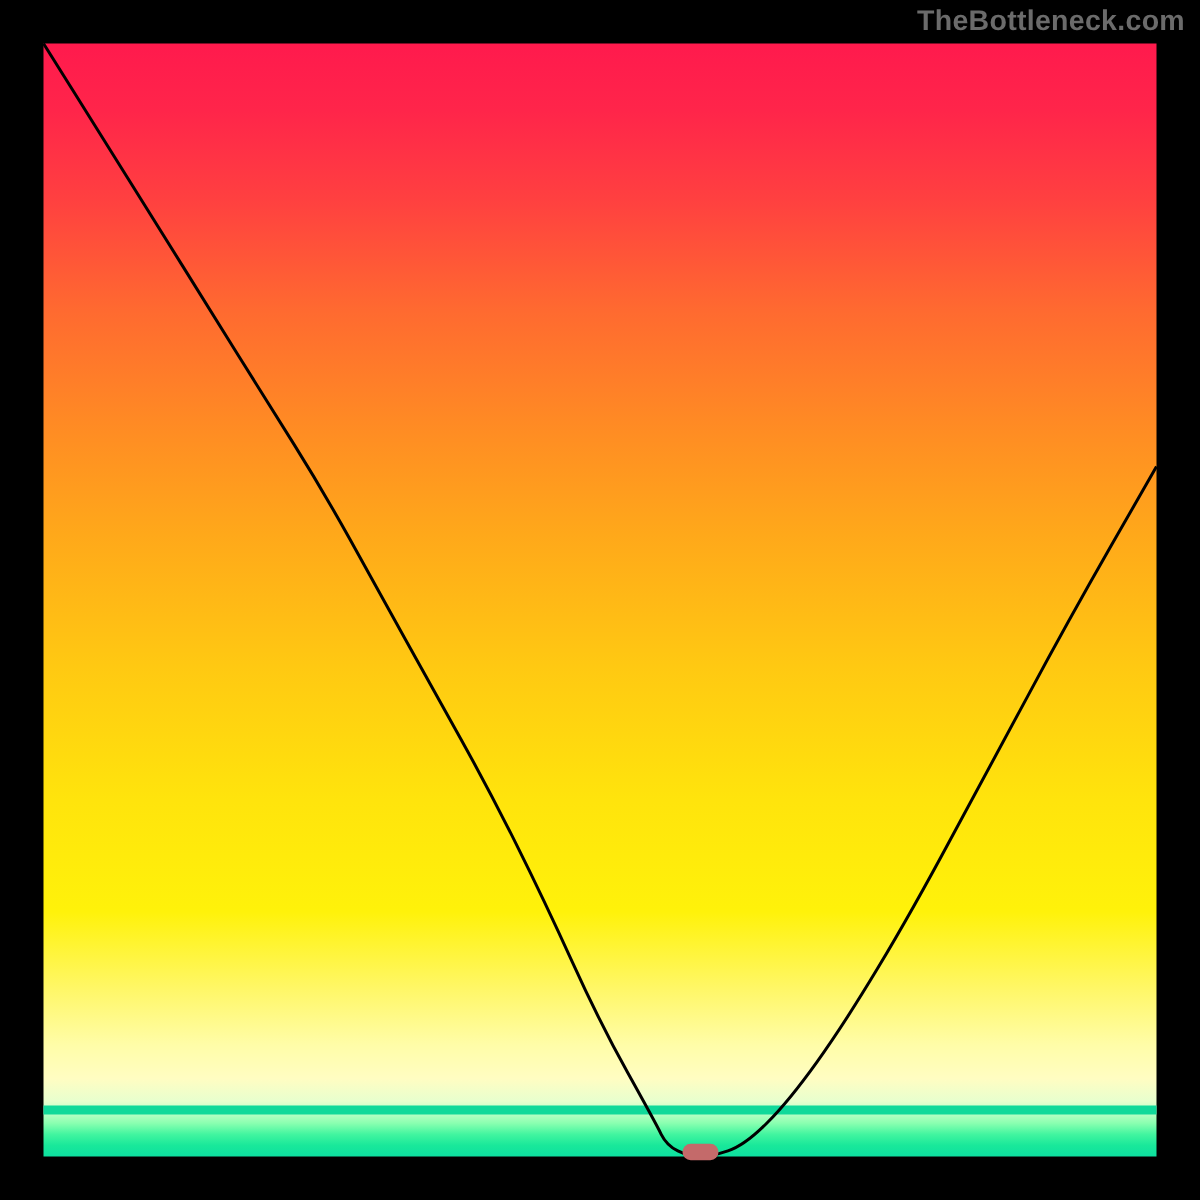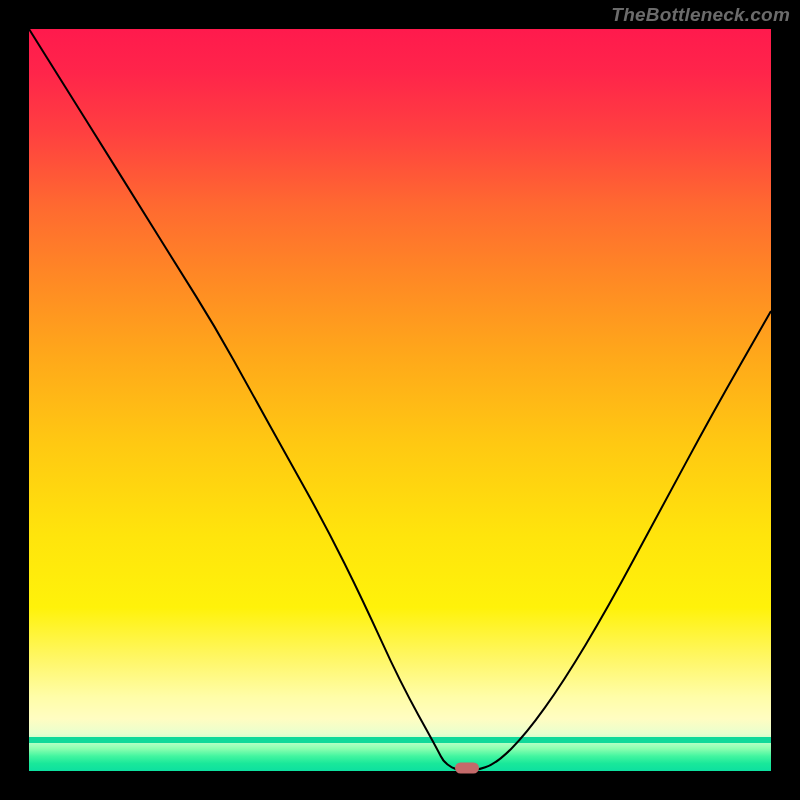--- a/index.html
+++ b/index.html
@@ -11,21 +11,20 @@
     overflow: hidden;
     font-family: Arial, Helvetica, sans-serif;
   }
 
   .canvas {
     position: absolute;
     left: 0;
     top: 0;
     width: 800px;
     height: 772px;
-    font-style: italic;
   }
 
   .plot-area {
     position: absolute;
     left: 29px;
     top: 29px;
     width: 742px;
     height: 742px;
     
     background: linear-gradient(

